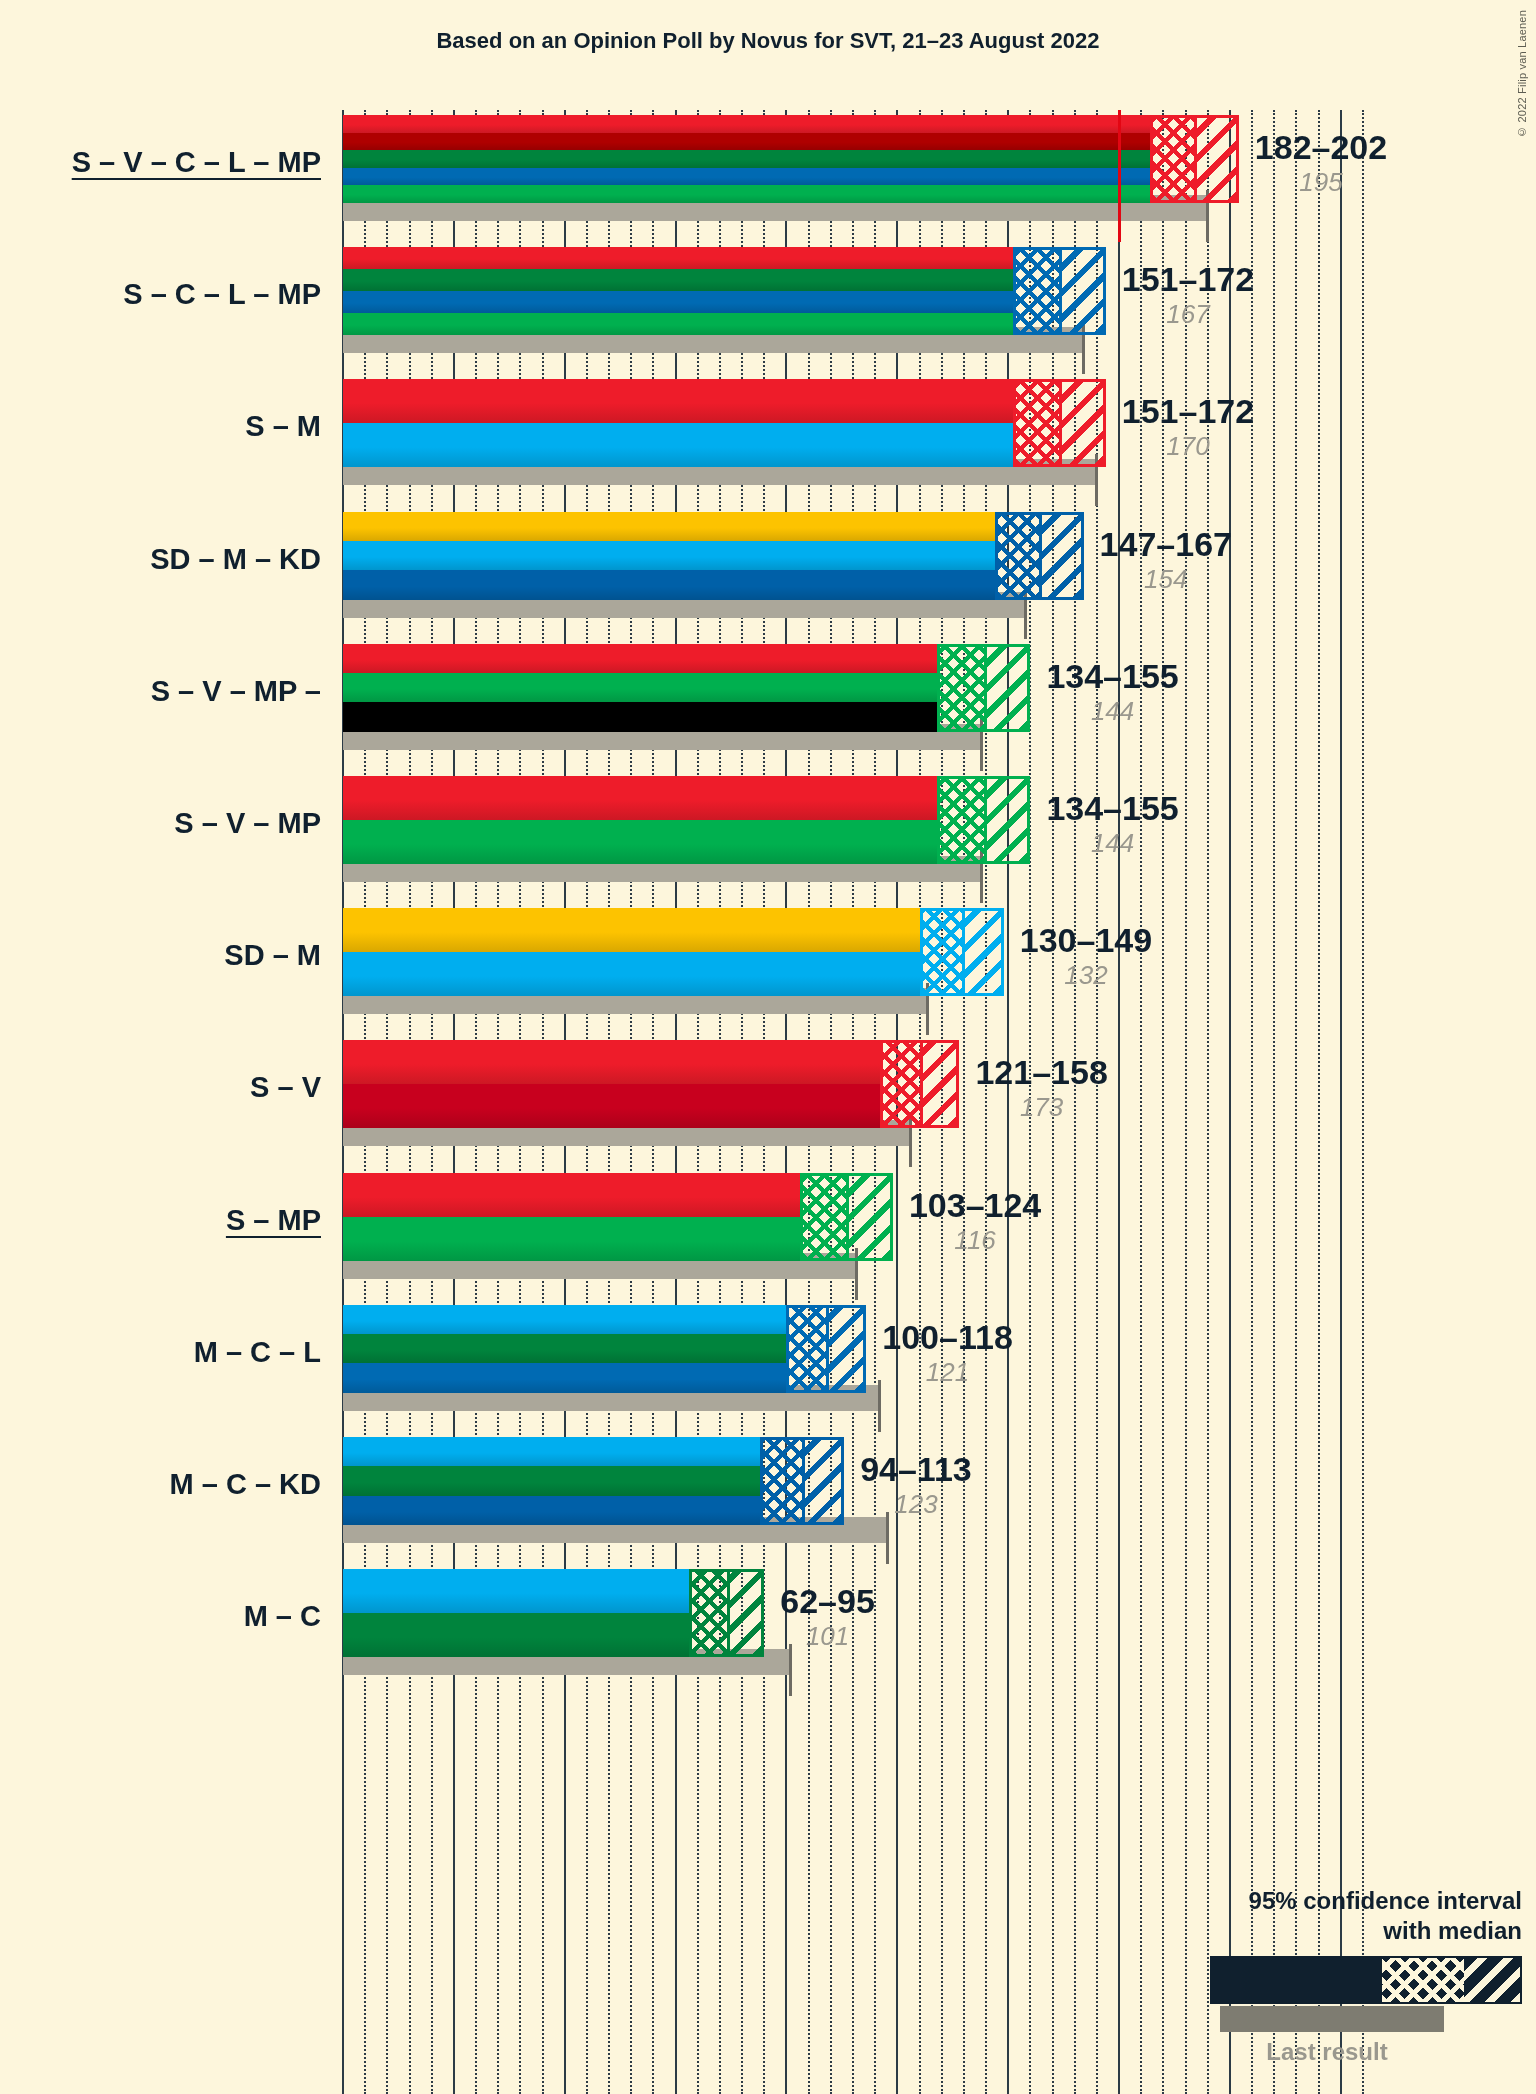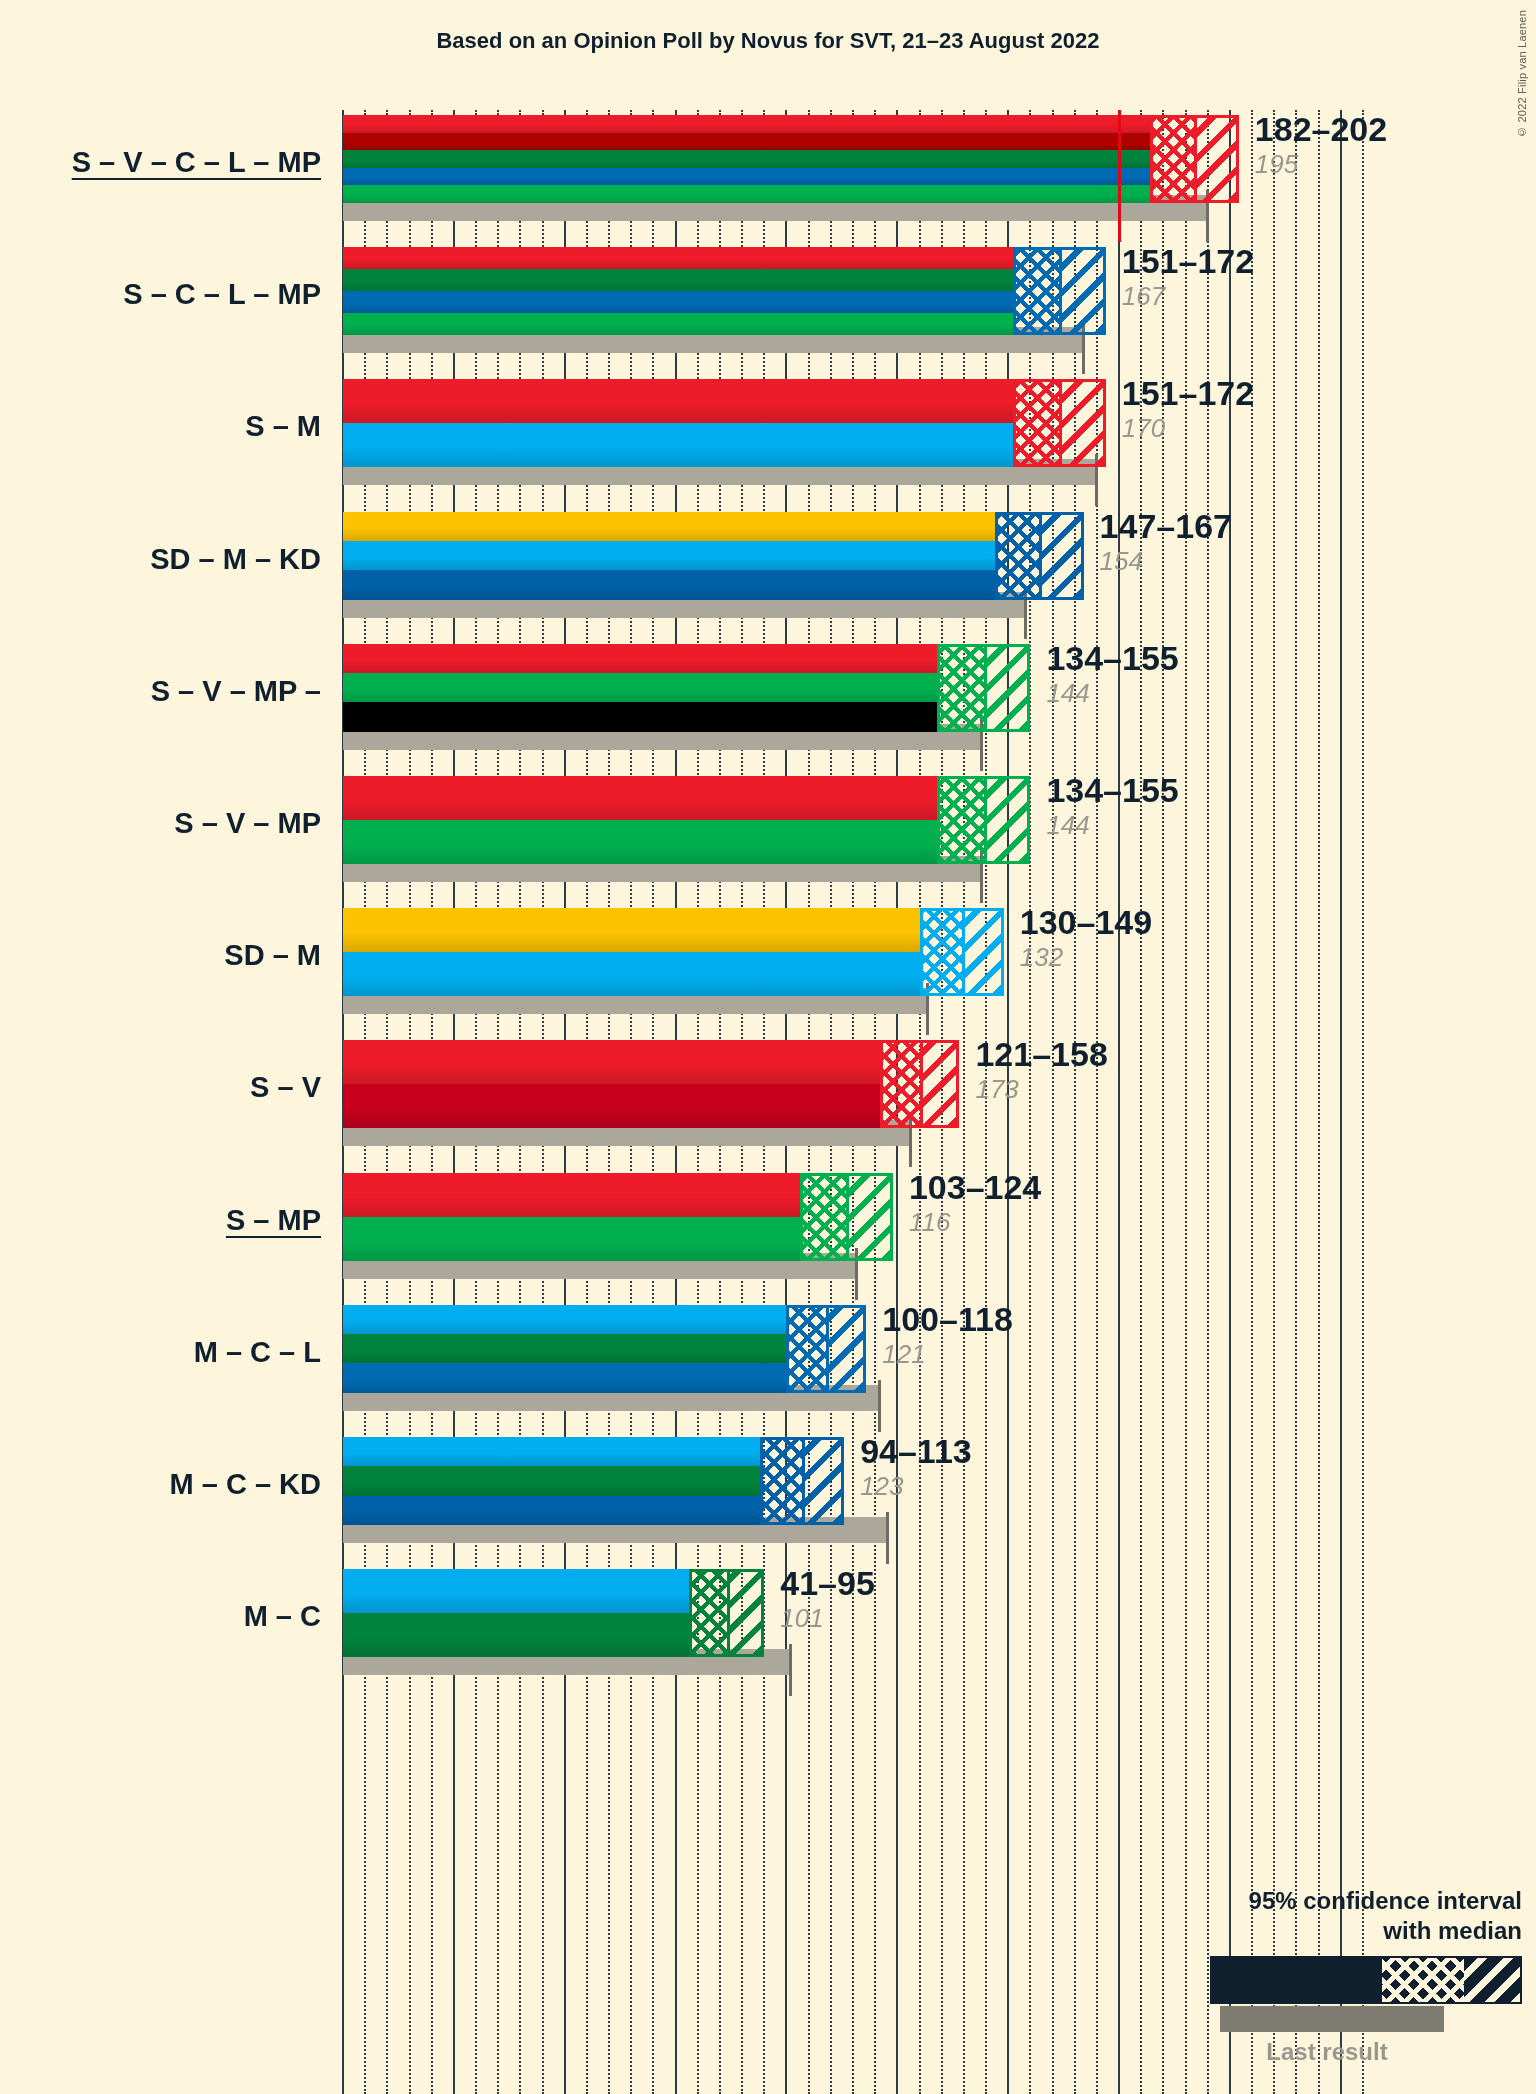--- a/index.html
+++ b/index.html
@@ -67,22 +67,22 @@
   }
   .band{position:absolute;left:0;right:0;}
 
   .ci{
     position:absolute; top:5px; height:88px; z-index:5;
     box-sizing:border-box;
   }
   .ci .seg{position:absolute;top:0;bottom:0;box-sizing:border-box;}
 
   .valuebox{
-    position:absolute; top:2px;
-    white-space:nowrap; z-index:7;
+    position:absolute; top:20px;
+    white-space:nowrap; z-index:7;text-align:center;
   }
   .vrange{font-size:34px;font-weight:bold;color:#10202E;line-height:1.0;}
   .vmedian{font-size:26px;font-style:italic;color:#9a988e;line-height:1.2;margin-top:3px;}
 
   
   #legend{
     position:absolute; right:14px; bottom:28px;
     width:320px; text-align:right; z-index:20;
   }
   #legend .ltext{font-size:24px;font-weight:bold;color:#10202E;line-height:1.25;}
@@ -363,21 +363,21 @@
         <div class="lasttick" style="left: 445.913px;"></div>
         <div class="bar" style="width: 345.913px;">
           <div class="band" style="top: 0px; height: 44px; background: linear-gradient(rgb(0, 174, 239) 0%, rgb(0, 174, 239) 55%, rgba(0, 0, 0, 0.14) 100%) rgb(0, 174, 239);"></div>
           <div class="band" style="top: 44px; height: 44px; background: linear-gradient(rgb(0, 132, 61) 0%, rgb(0, 132, 61) 55%, rgba(0, 0, 0, 0.14) 100%) rgb(0, 132, 61);"></div>
         </div>
         <div class="ci" style="left: 345.913px; width: 75.3913px; border: 3px solid rgb(0, 132, 61);">
           <div class="seg" style="left: 0px; width: 37.6957px; background-image: repeating-linear-gradient(45deg, rgb(0, 132, 61) 0px, rgb(0, 132, 61) 4px, transparent 4px, transparent 12px), repeating-linear-gradient(-45deg, rgb(0, 132, 61) 0px, rgb(0, 132, 61) 4px, transparent 4px, transparent 12px); border-right: 3px solid rgb(0, 132, 61);"></div>
           <div class="seg" style="left: 37.6957px; right: 0px; background-image: repeating-linear-gradient(-45deg, rgb(0, 132, 61) 0px, rgb(0, 132, 61) 6px, transparent 6px, transparent 18px);"></div>
         </div>
         <div class="valuebox" style="left: 437.304px;">
-          <div class="vrange">41–95</div>
+          <div class="vrange">62–95</div>
           <div class="vmedian">101</div>
         </div>
       </div>
     </div>
 </div>
 
 <div id="legend">
   <div class="ltext">95% confidence interval</div>
   <div class="ltext">with median</div>
   <div class="lbar">

